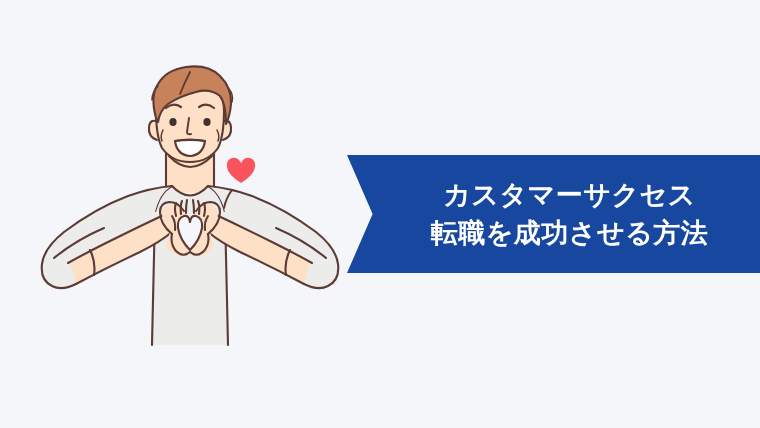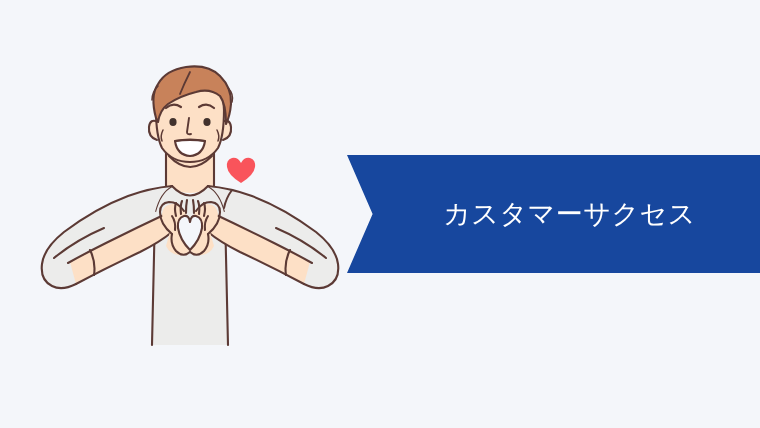--- a/index.html
+++ b/index.html
@@ -49,21 +49,21 @@
     display: flex;
     flex-direction: column;
     align-items: center;
     justify-content: center;
     padding-left: 32px;
     box-sizing: border-box;
     color: #ffffff;
   }
   .banner-line {
     font-size: 27px;
-    font-weight: normal;
+    font-weight: bold;
     line-height: 1.42;
     letter-spacing: 0.5px;
     white-space: nowrap;
     text-align: right;
   }
 </style>
 </head>
 <body>
 
 <div id="hero">
@@ -209,16 +209,17 @@
         <path d="M232,190 Q226,198 224,208" fill="none" stroke="#5c3a35" stroke-width="2" stroke-linecap="round"></path>
       </g>
 
     </svg>
   </div>
 
   <div id="banner">
     <div id="banner-shape"></div>
     <div id="banner-text">
       <div class="banner-line">カスタマーサクセス</div>
+      <div class="banner-line">転職を成功させる方法</div>
     </div>
   </div>
 
 </div>
 
 </body></html>

